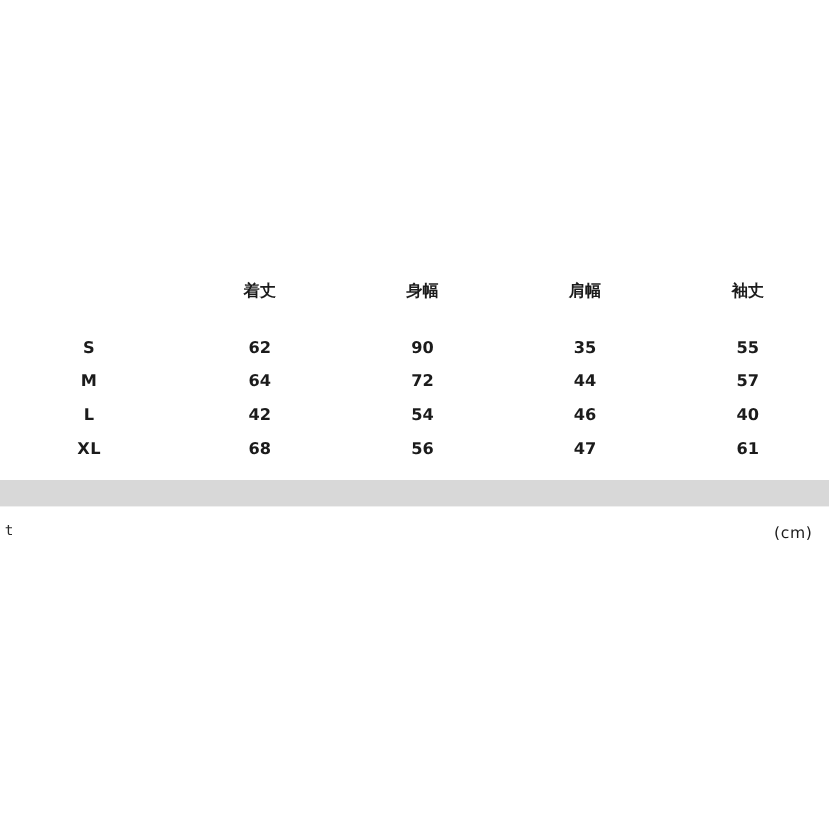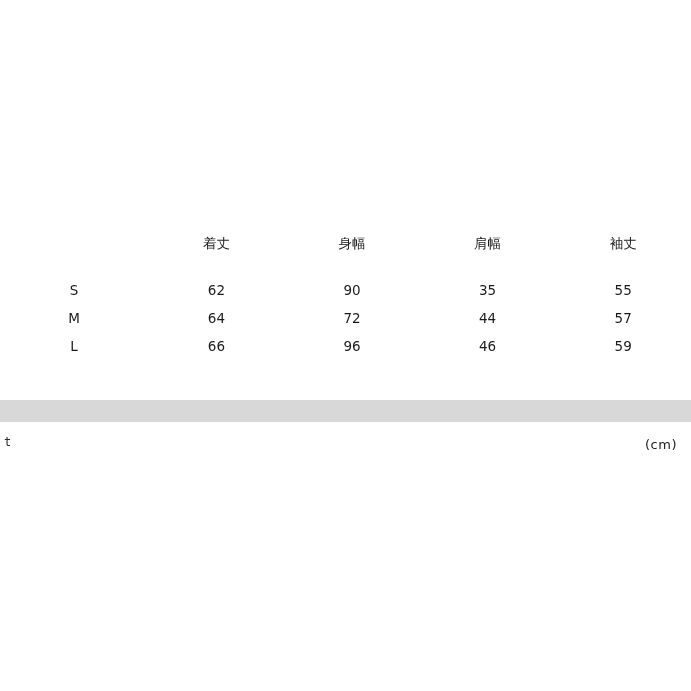--- a/index.html
+++ b/index.html
@@ -22,21 +22,21 @@
   .size-table {
     position: absolute;
     left: 0;
     top: 228px;
     width: 691px;
     border-collapse: collapse;
     table-layout: fixed;
   }
   .size-table th,
   .size-table td {
-    font-weight: normal;
+    font-weight: bold;
     font-size: 13.5px;
     color: #1b1b1b;
     text-align: center;
     padding: 0;
     height: 28px;
     line-height: 28px;
   }
   .size-table thead th {
     height: 30px;
     line-height: 30px;
@@ -110,24 +110,31 @@
       </tr>
       <tr>
         <td class="size-label">M</td>
         <td>64</td>
         <td>72</td>
         <td>44</td>
         <td>57</td>
       </tr>
       <tr>
         <td class="size-label">L</td>
-        <td>66</td>
-        <td>96</td>
+        <td>42</td>
+        <td>54</td>
         <td>46</td>
-        <td>59</td>
+        <td>40</td>
+      </tr>
+      <tr>
+        <td class="size-label">XL</td>
+        <td>68</td>
+        <td>56</td>
+        <td>47</td>
+        <td>61</td>
       </tr>
     </tbody>
   </table>
 
   <div class="grey-band"></div>
 
   <div class="edge-mark">t</div>
 
   <div class="unit-note">(cm)</div>
 

